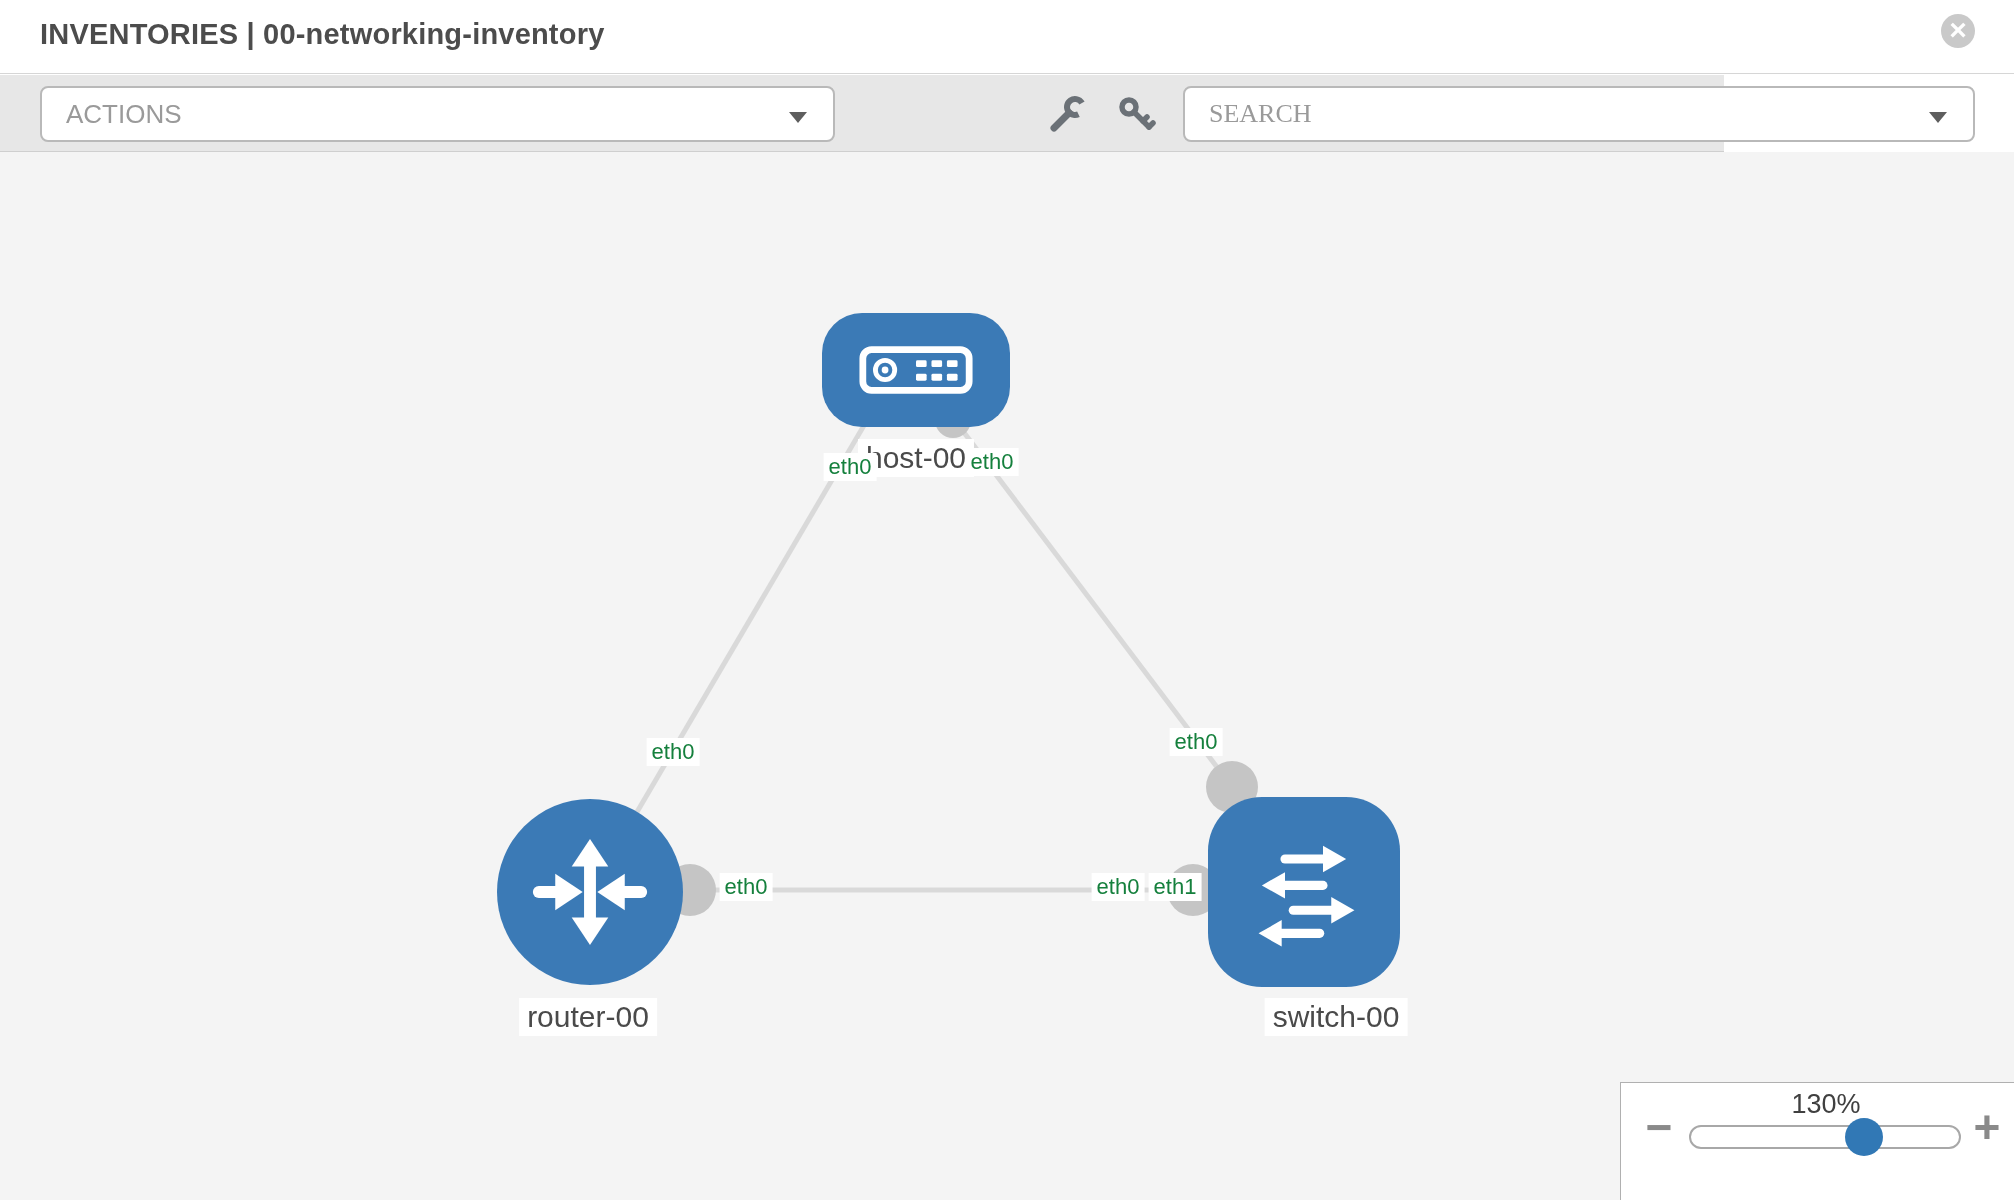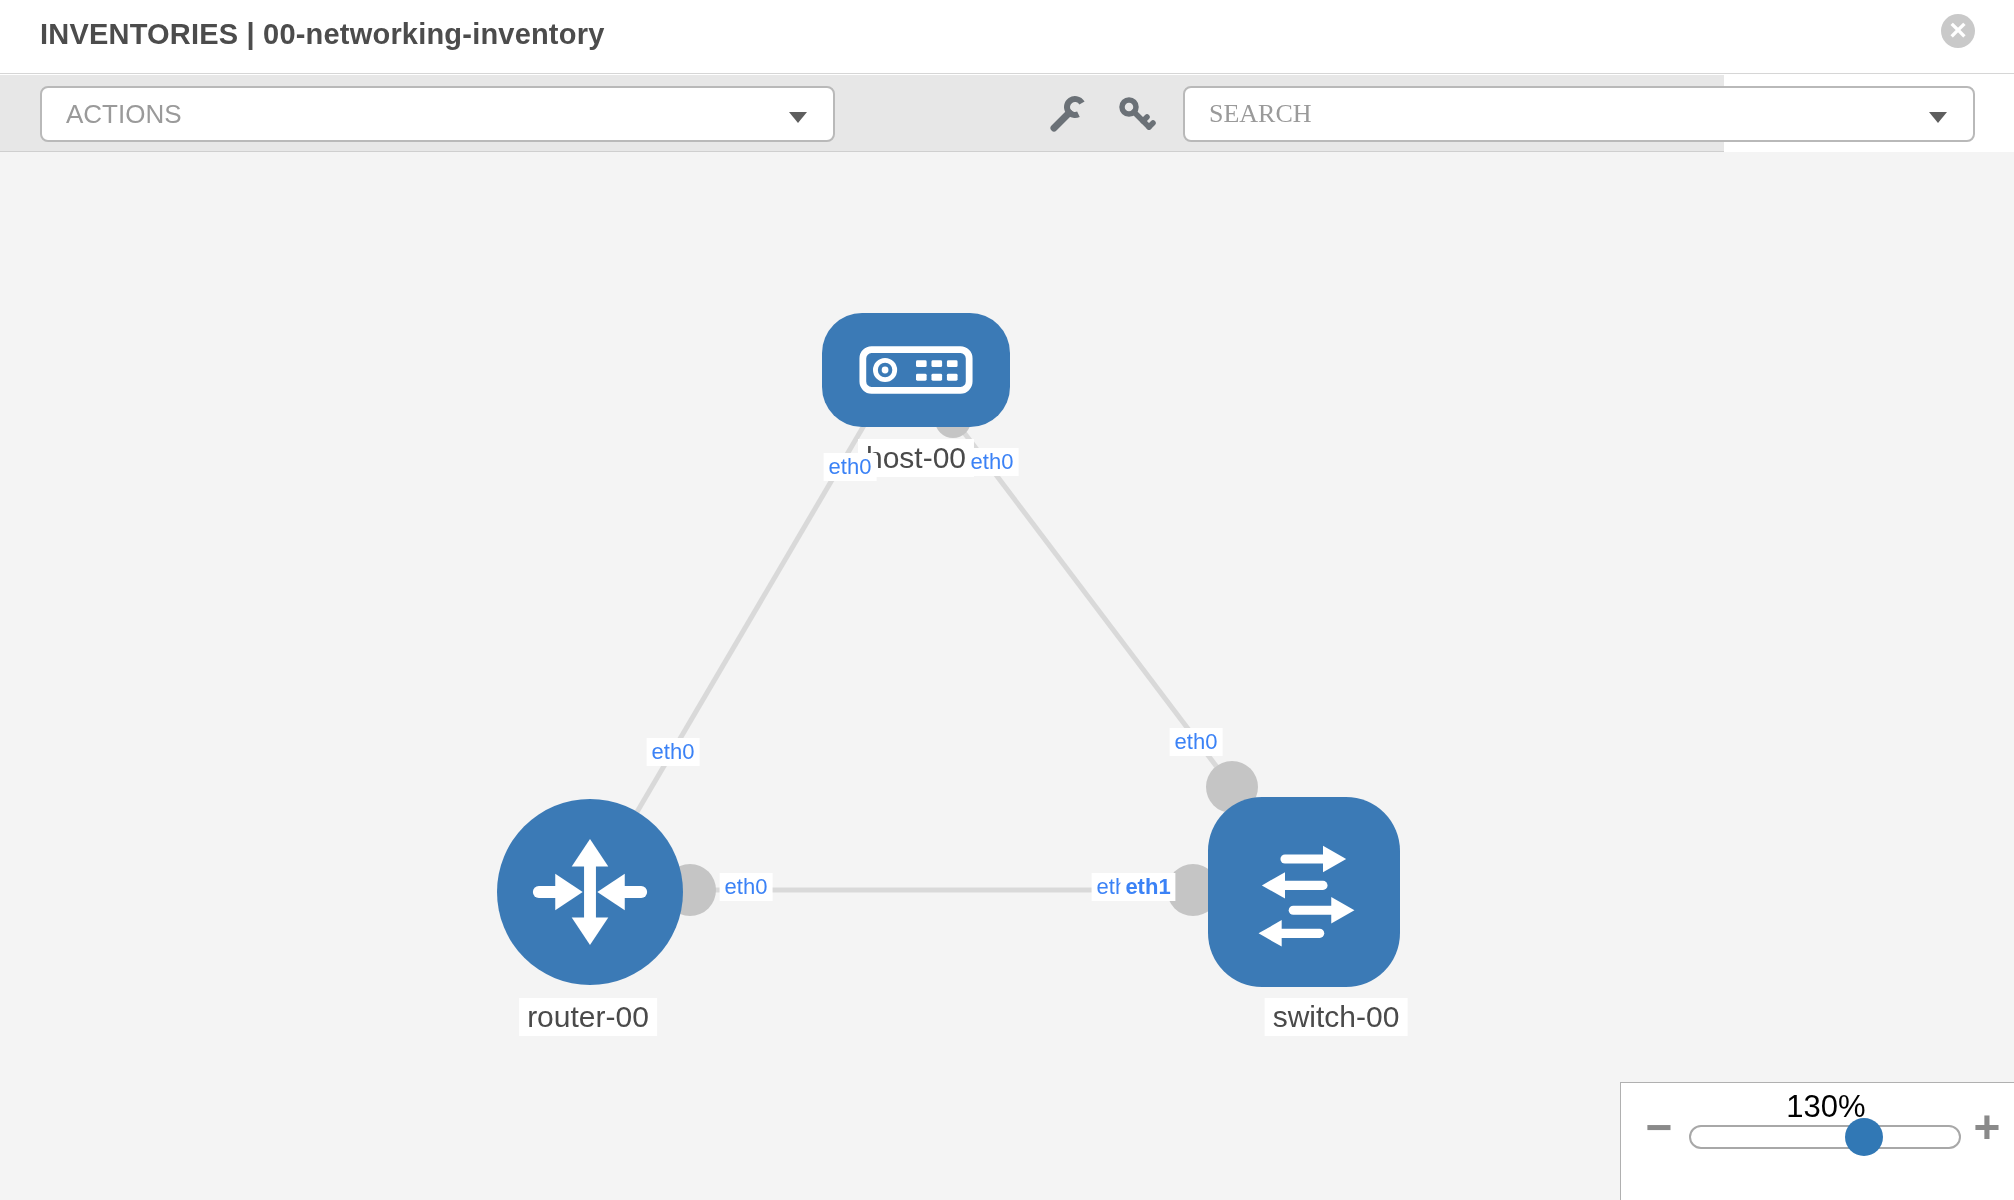--- a/index.html
+++ b/index.html
@@ -35,28 +35,28 @@
   .node { position:absolute; background:#3b7ab6; display:flex;
     align-items:center; justify-content:center; cursor:pointer; }
   .node-host { left:822px; top:161px; width:188px; height:114px; border-radius:40px; }
   .node-router { left:497px; top:647px; width:186px; height:186px; border-radius:50%; }
   .node-switch { left:1208px; top:645px; width:192px; height:190px; border-radius:54px; }
 
   .node-label { position:absolute; transform:translateX(-50%);
     background:#ffffff; color:#4a4a4a; font-size:30px; padding:2px 8px;
     white-space:nowrap; }
   .if-label { position:absolute; transform:translateX(-50%);
-    background:#ffffff; color:#3b82f6; font-size:22px; padding:1px 5px;
+    background:#ffffff; color:#15803d; font-size:22px; padding:1px 5px;
     white-space:nowrap; }
 
   
   .zoom-panel { position:absolute; left:1620px; top:930px; width:400px; height:280px;
     background:#ffffff; border:1px solid #b0b0b0; }
   .zoom-value { position:absolute; left:130px; top:6px; width:150px;
-    text-align:center; font-size:31px; color:#000000; }
+    text-align:center; font-size:27px; color:#404040; }
   .zoom-minus { position:absolute; left:16px; top:18px; width:44px; height:52px;
     font-size:46px; font-weight:bold; color:#8a8a8a; text-align:center;
     line-height:52px; cursor:pointer; }
   .zoom-plus { position:absolute; left:344px; top:18px; width:44px; height:52px;
     font-size:46px; font-weight:bold; color:#8a8a8a; text-align:center;
     line-height:52px; cursor:pointer; }
   .zoom-track { position:absolute; left:68px; top:42px; width:272px; height:24px;
     border:2px solid #a8a8a8; border-radius:13px; background:#ffffff; cursor:pointer; }
   .zoom-thumb { position:absolute; left:224px; top:35px; width:38px; height:38px;
     border-radius:50%; background:#3178b5; cursor:grab; }
@@ -149,21 +149,21 @@
     <div class="node-label" style="left:916px; top:287px;">host-00</div>
     <div class="node-label" style="left:588px; top:846px;">router-00</div>
     <div class="node-label" style="left:1336px; top:846px;">switch-00</div>
 
     <div class="if-label" style="left:850px; top:301px;">eth0</div>
     <div class="if-label" style="left:992px; top:296px;">eth0</div>
     <div class="if-label" style="left:673px; top:586px;">eth0</div>
     <div class="if-label" style="left:1196px; top:576px;">eth0</div>
     <div class="if-label" style="left:746px; top:721px;">eth0</div>
     <div class="if-label" style="left:1118px; top:721px; z-index:1;">eth0</div>
-    <div class="if-label" style="left:1148px; top:721px; z-index:2;font-weight:bold;">eth1</div>
+    <div class="if-label" style="left:1175px; top:721px; z-index:2;">eth1</div>
 
     <div class="zoom-panel">
       <div class="zoom-value">130%</div>
       <div class="zoom-minus">−</div>
       <div class="zoom-track"></div>
       <div class="zoom-thumb"></div>
       <div class="zoom-plus">+</div>
     </div>
 
   </div>

